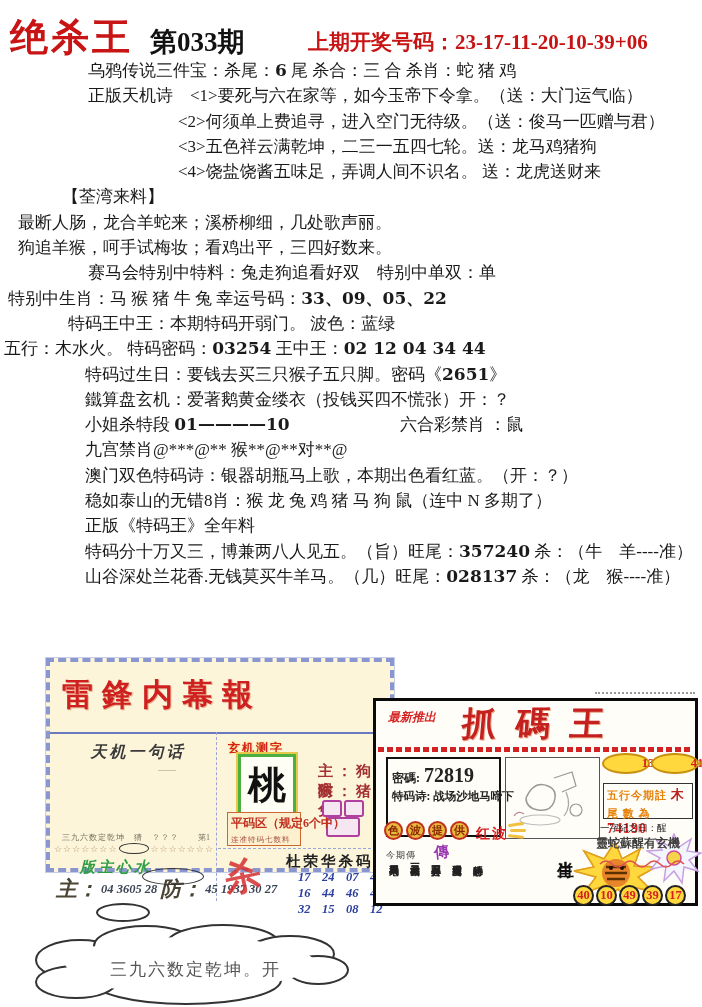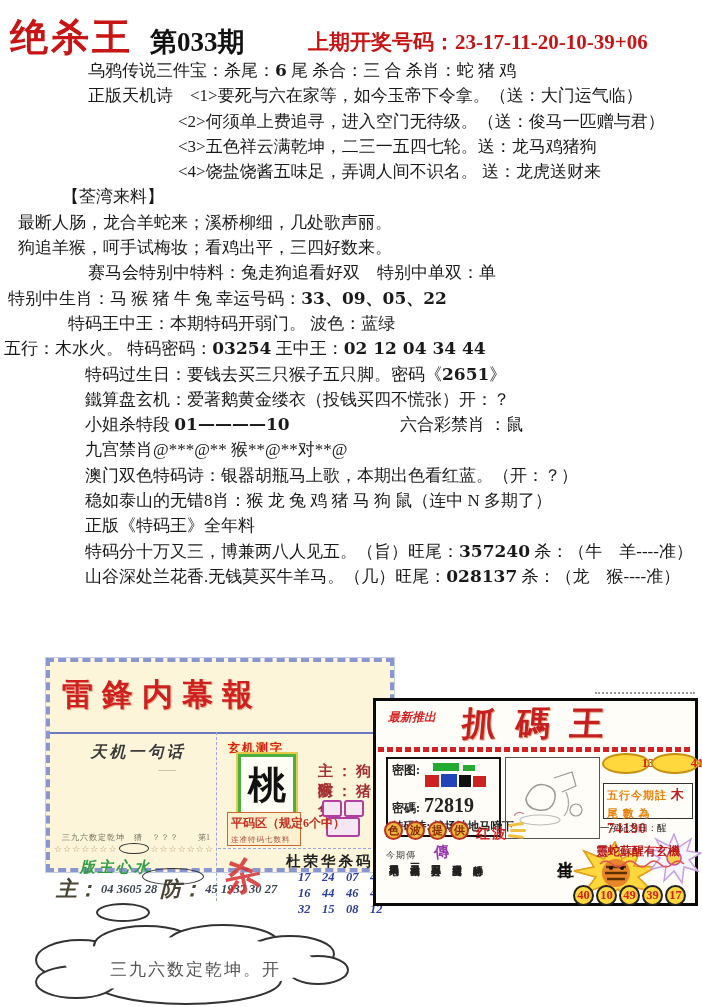--- a/index.html
+++ b/index.html
@@ -98,22 +98,22 @@
   .ystroke{position:absolute;width:16px;height:3px;background:#f0c040;border-radius:2px;}
   .jinqi{position:absolute;left:10px;top:148px;font-size:9px;color:#333;letter-spacing:1px;}
   .pstamp{position:absolute;left:58px;top:142px;font-size:15px;font-weight:bold;color:#9a35b0;
           transform:rotate(-6deg);}
   .vcols{position:absolute;left:12px;top:157px;height:48px;display:flex;}
   .vcol{writing-mode:vertical-rl;text-orientation:upright;font-size:9.5px;font-weight:bold;
         color:#222;letter-spacing:0px;margin-right:9px;line-height:12px;}
   .shengxiao{position:absolute;left:178px;top:146px;writing-mode:vertical-rl;text-orientation:upright;
              font-size:17px;font-weight:bold;color:#111;}
   .yizi{position:absolute;left:224px;top:121px;font-size:9.5px;color:#222;white-space:nowrap;}
-  .xuanji{position:absolute;left:220px;top:134px;font-size:12px;font-weight:bold;color:#b91c1c;
-          white-space:nowrap;margin-top:8px;}
+  .xuanji{position:absolute;left:220px;top:134px;font-size:12px;font-weight:bold;color:#404040;
+          white-space:nowrap;}
   .scribble{position:absolute;left:222px;top:158px;}
   .starA{position:absolute;left:196px;top:140px;}
   .starB{position:absolute;left:270px;top:132px;}
   
   .tail{position:absolute;left:96px;top:903px;width:50px;height:15px;border:2px solid #333;
         border-radius:50%;background:#fff;}
   .cloud{position:absolute;left:18px;top:918px;}
   .cloud-text{position:absolute;left:110px;top:958px;font-size:17px;color:#555;letter-spacing:2px;}
 </style>
 </head>
@@ -190,31 +190,20 @@
     </div>
 </div>
 
 <div class="dashTop"></div>
 <div class="flyR">
   <div class="promo">最新推出</div>
   <div class="flyR-title">抓碼王</div>
   <div class="redrule"></div>
 
   <div class="box1">
-    <div style="display:flex;align-items:flex-start;">
-      <span class="lab">密图:</span>
-      <svg width="66" height="30" style="margin-left:3px;">
-        <rect x="10" y="1" width="26" height="8" fill="#22aa33"></rect>
-        <rect x="40" y="3" width="12" height="6" fill="#22aa33"></rect>
-        <rect x="2" y="13" width="14" height="12" fill="#cc2222"></rect>
-        <rect x="18" y="12" width="16" height="13" fill="#2244bb"></rect>
-        <rect x="36" y="13" width="12" height="12" fill="#111111"></rect>
-        <rect x="50" y="14" width="13" height="11" fill="#cc2222"></rect>
-      </svg>
-    </div>
     <div style="margin-top:2px;">
       <span class="lab">密碼:</span>
       <span class="mima">72819</span>
     </div>
     <div class="shi" style="margin-top:2px;">
       <span>特码诗:</span>
       <span>战场沙地马啼下</span>
     </div>
   </div>
 

